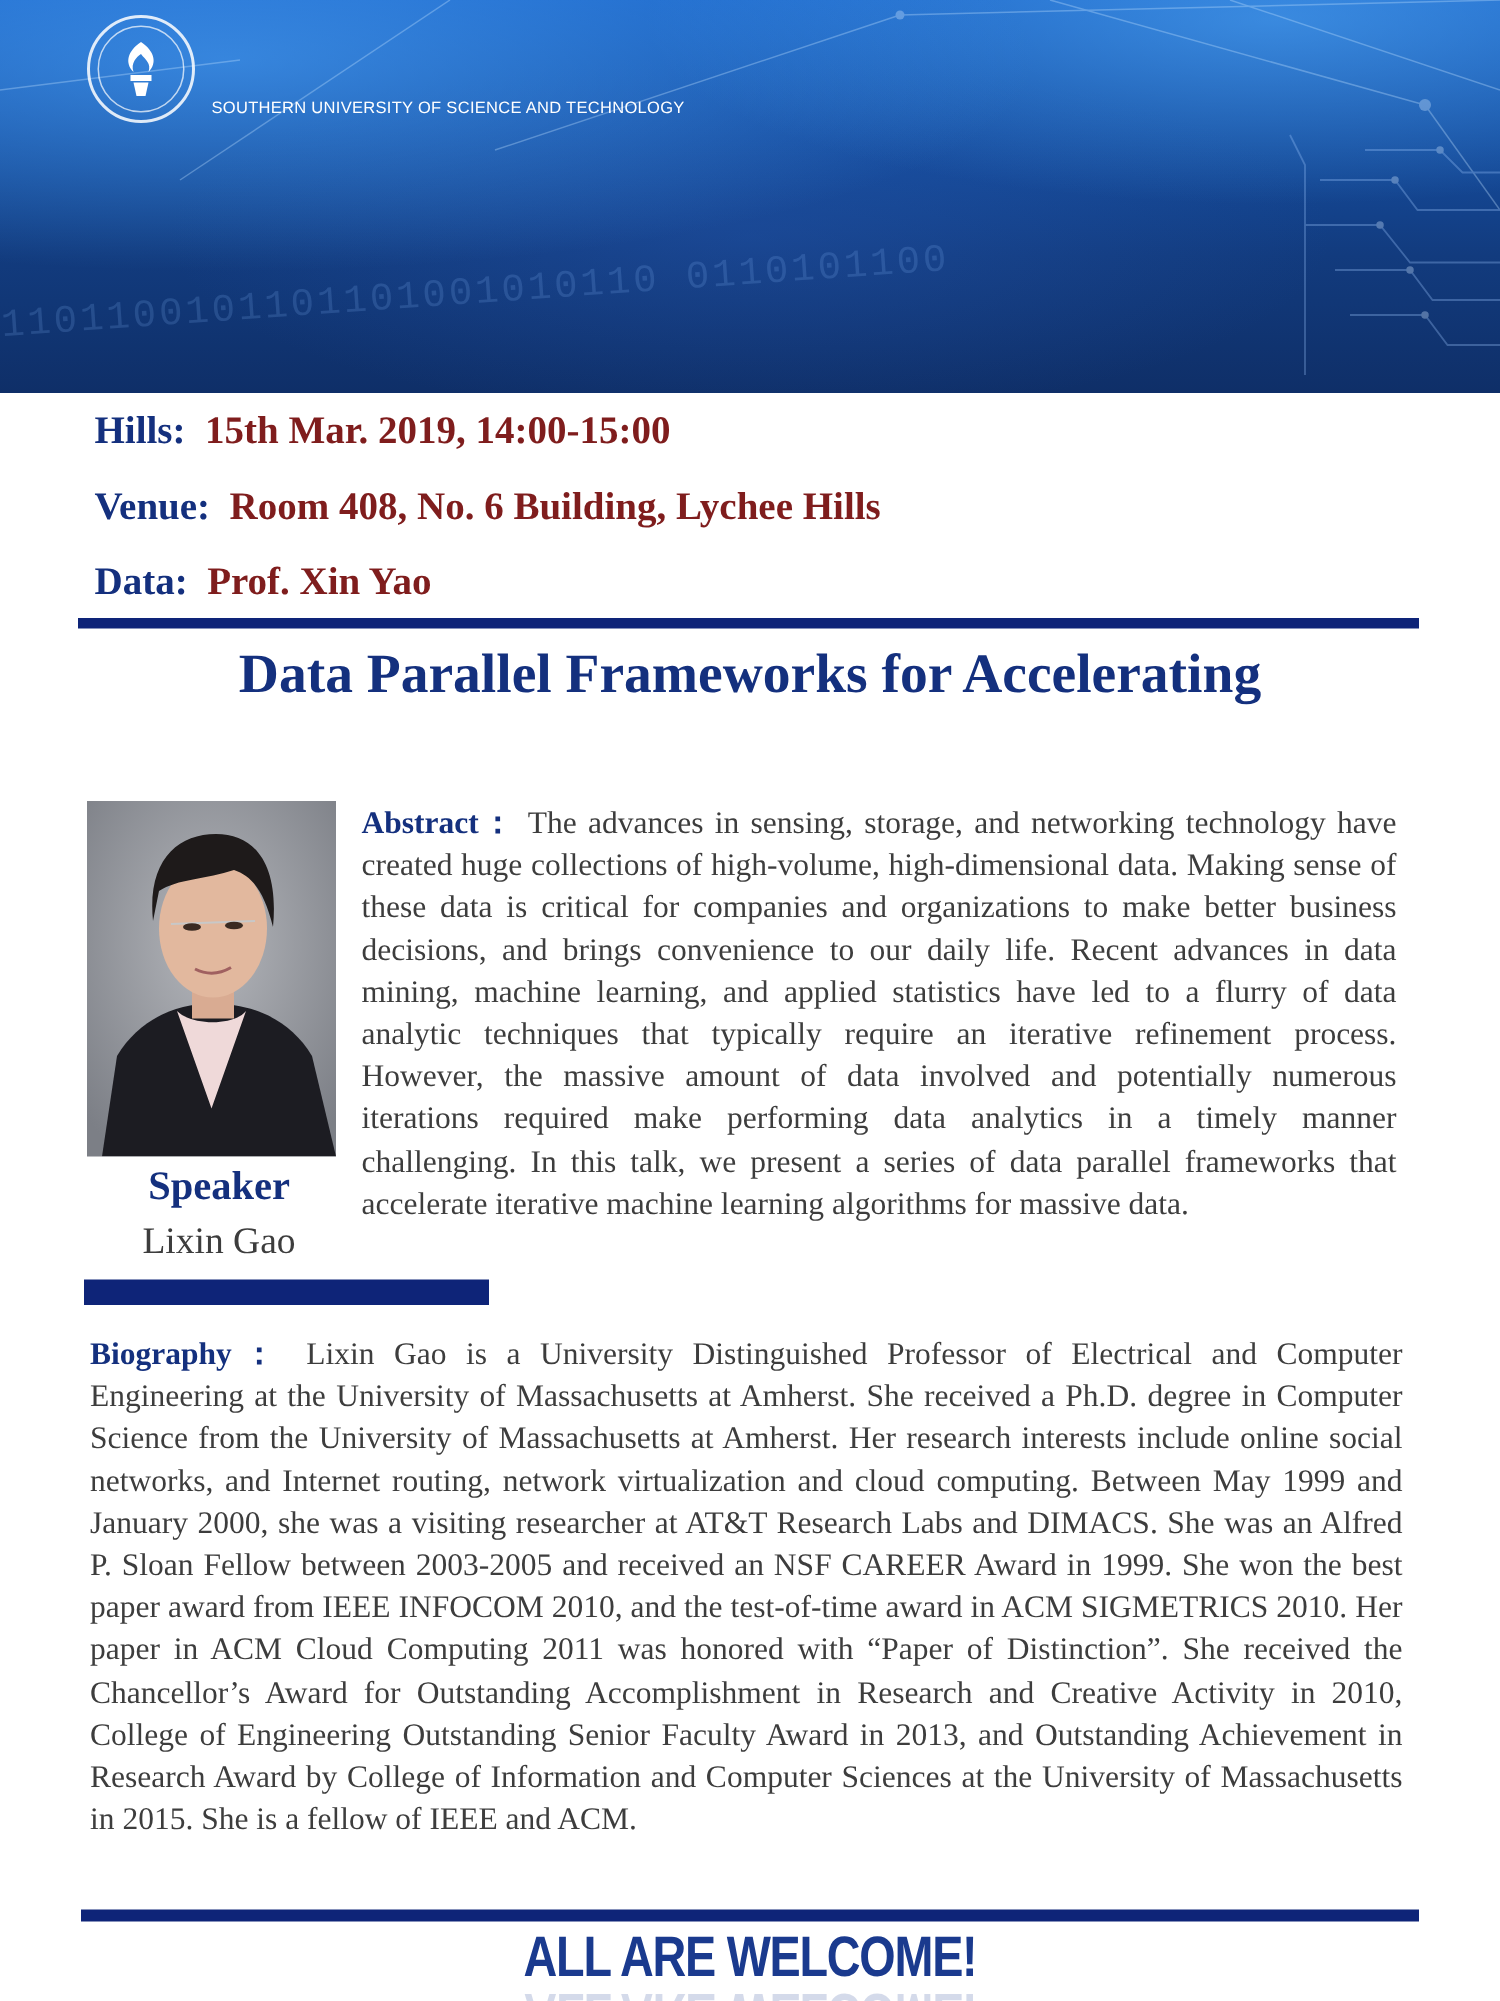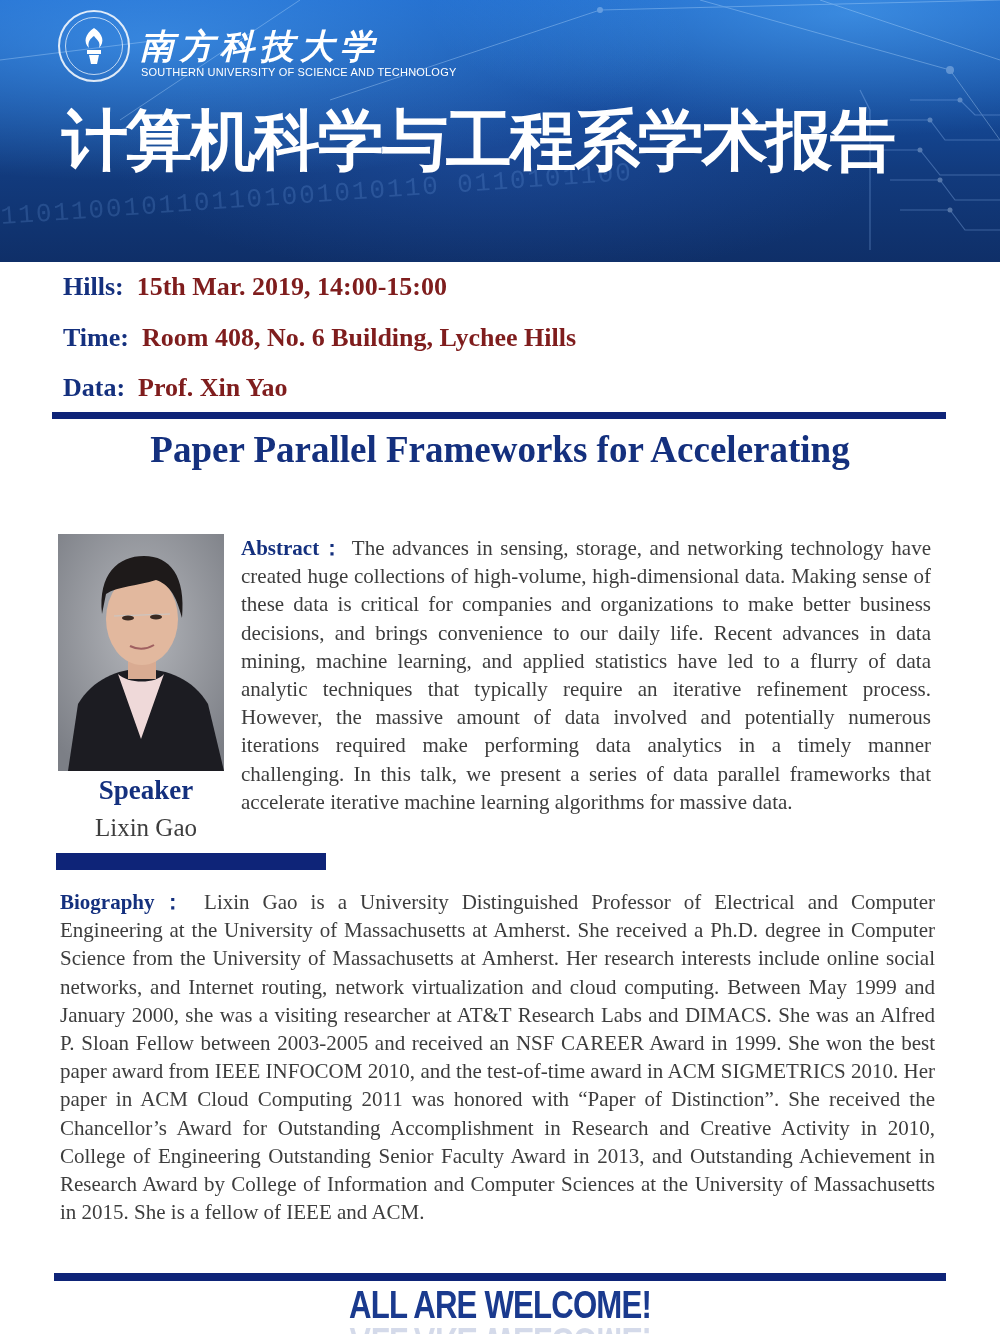--- a/index.html
+++ b/index.html
@@ -96,42 +96,40 @@
 
   <div class="logo">
     <div class="logo-inner">
       <svg width="34" height="40" viewBox="0 0 34 40">
         <path d="M17 2 C8 8 6 16 12 22 C10 16 14 12 17 10 C20 14 24 16 22 22 C28 16 26 8 17 2 Z" fill="#ffffff"></path>
         <rect x="10" y="24" width="14" height="4" fill="#ffffff"></rect>
         <path d="M12 29 L22 29 L20 38 L14 38 Z" fill="#ffffff"></path>
       </svg>
     </div>
   </div>
-  <div class="univ-cn">南方科技大学</div>
   <div class="univ-en">SOUTHERN UNIVERSITY OF SCIENCE AND TECHNOLOGY</div>
-  <div class="title-cn">计算机科学与工程系学术报告</div>
 </div>
 
 <div class="info-line" style="top:272px;">
   <span class="info-label">Hills:</span>&nbsp;
   <span class="info-value">15th Mar. 2019, 14:00-15:00</span>
 </div>
 <div class="info-line" style="top:323px;">
-  <span class="info-label">Time:</span>&nbsp;
+  <span class="info-label">Venue:</span>&nbsp;
   <span class="info-value">Room 408, No. 6 Building, Lychee Hills</span>
 </div>
 <div class="info-line" style="top:373px;">
   <span class="info-label">Data:</span>&nbsp;
   <span class="info-value">Prof. Xin Yao</span>
 </div>
 
 <div class="rule" style="left:52px; top:412px; width:894px; height:7px;"></div>
 
 <div class="talk-title">
-  <div>Paper Parallel Frameworks for Accelerating</div>
+  <div>Data Parallel Frameworks for Accelerating</div>
 </div>
 
 <div class="photo">
   <svg width="166" height="237" viewBox="0 0 166 237">
     <defs>
       <radialGradient id="bg" cx="50%" cy="40%" r="70%">
         <stop offset="0%" stop-color="#b4b6bb"></stop>
         <stop offset="100%" stop-color="#7c7f86"></stop>
       </radialGradient>
     </defs>

